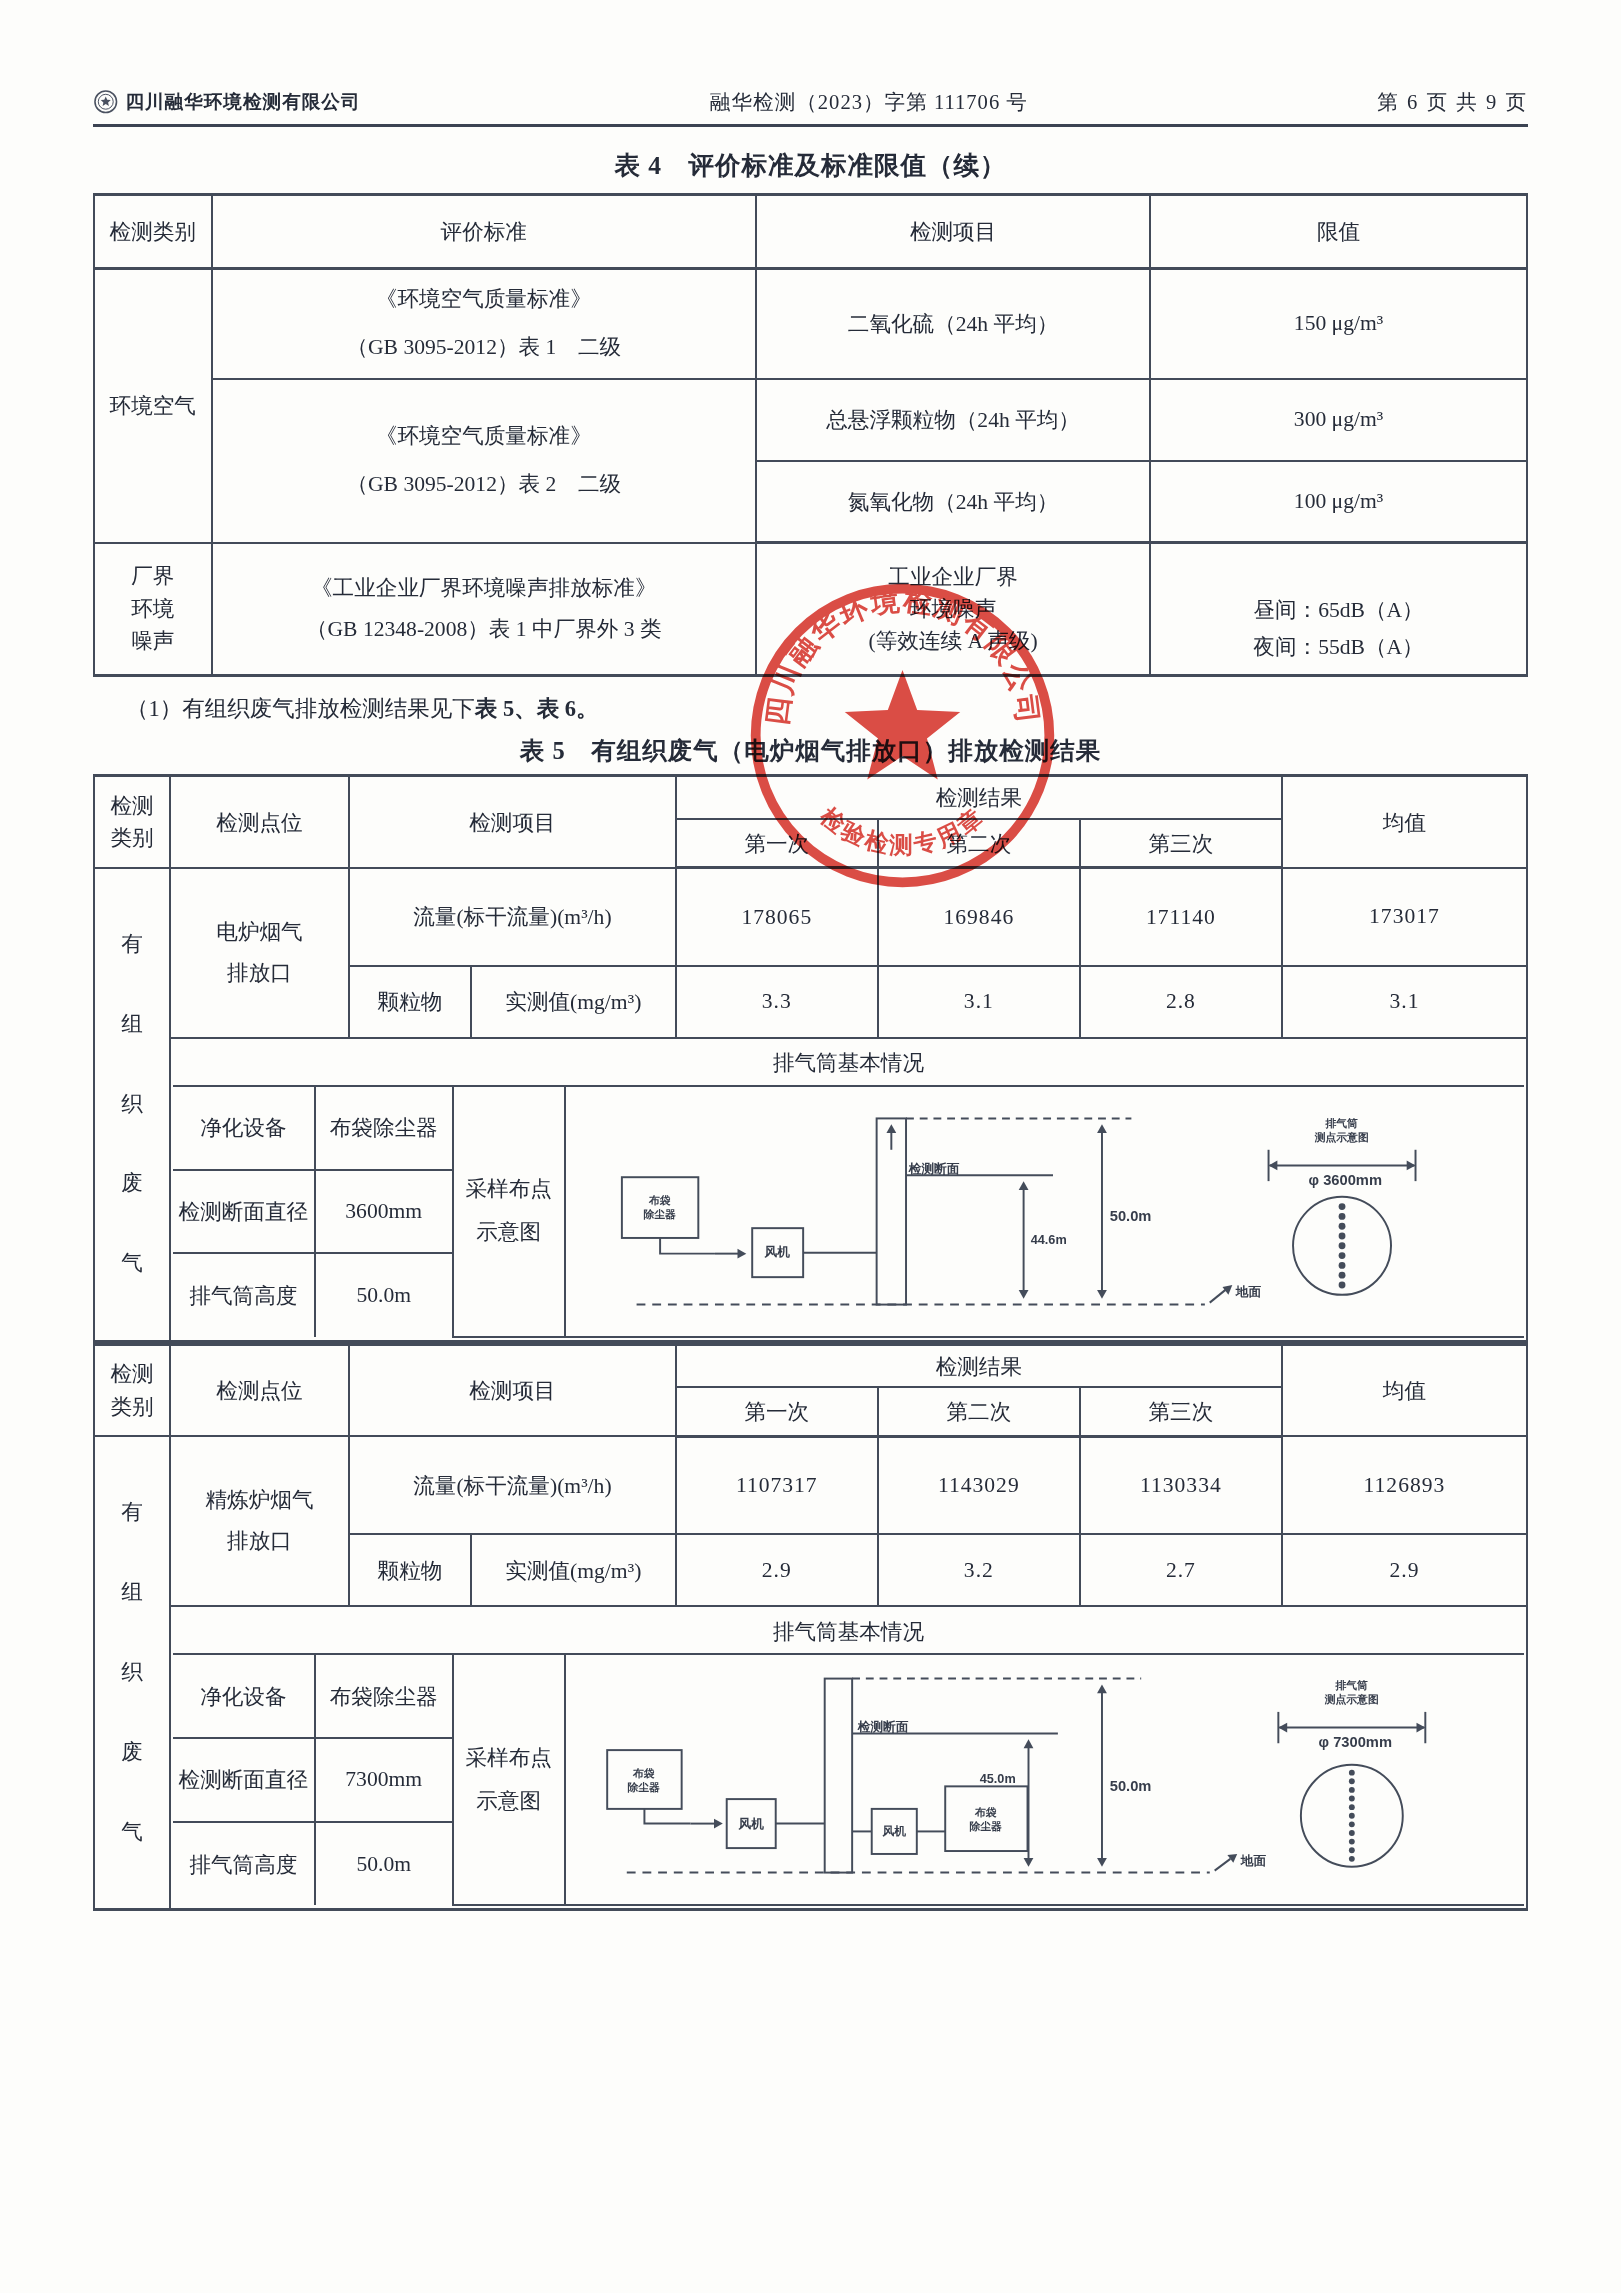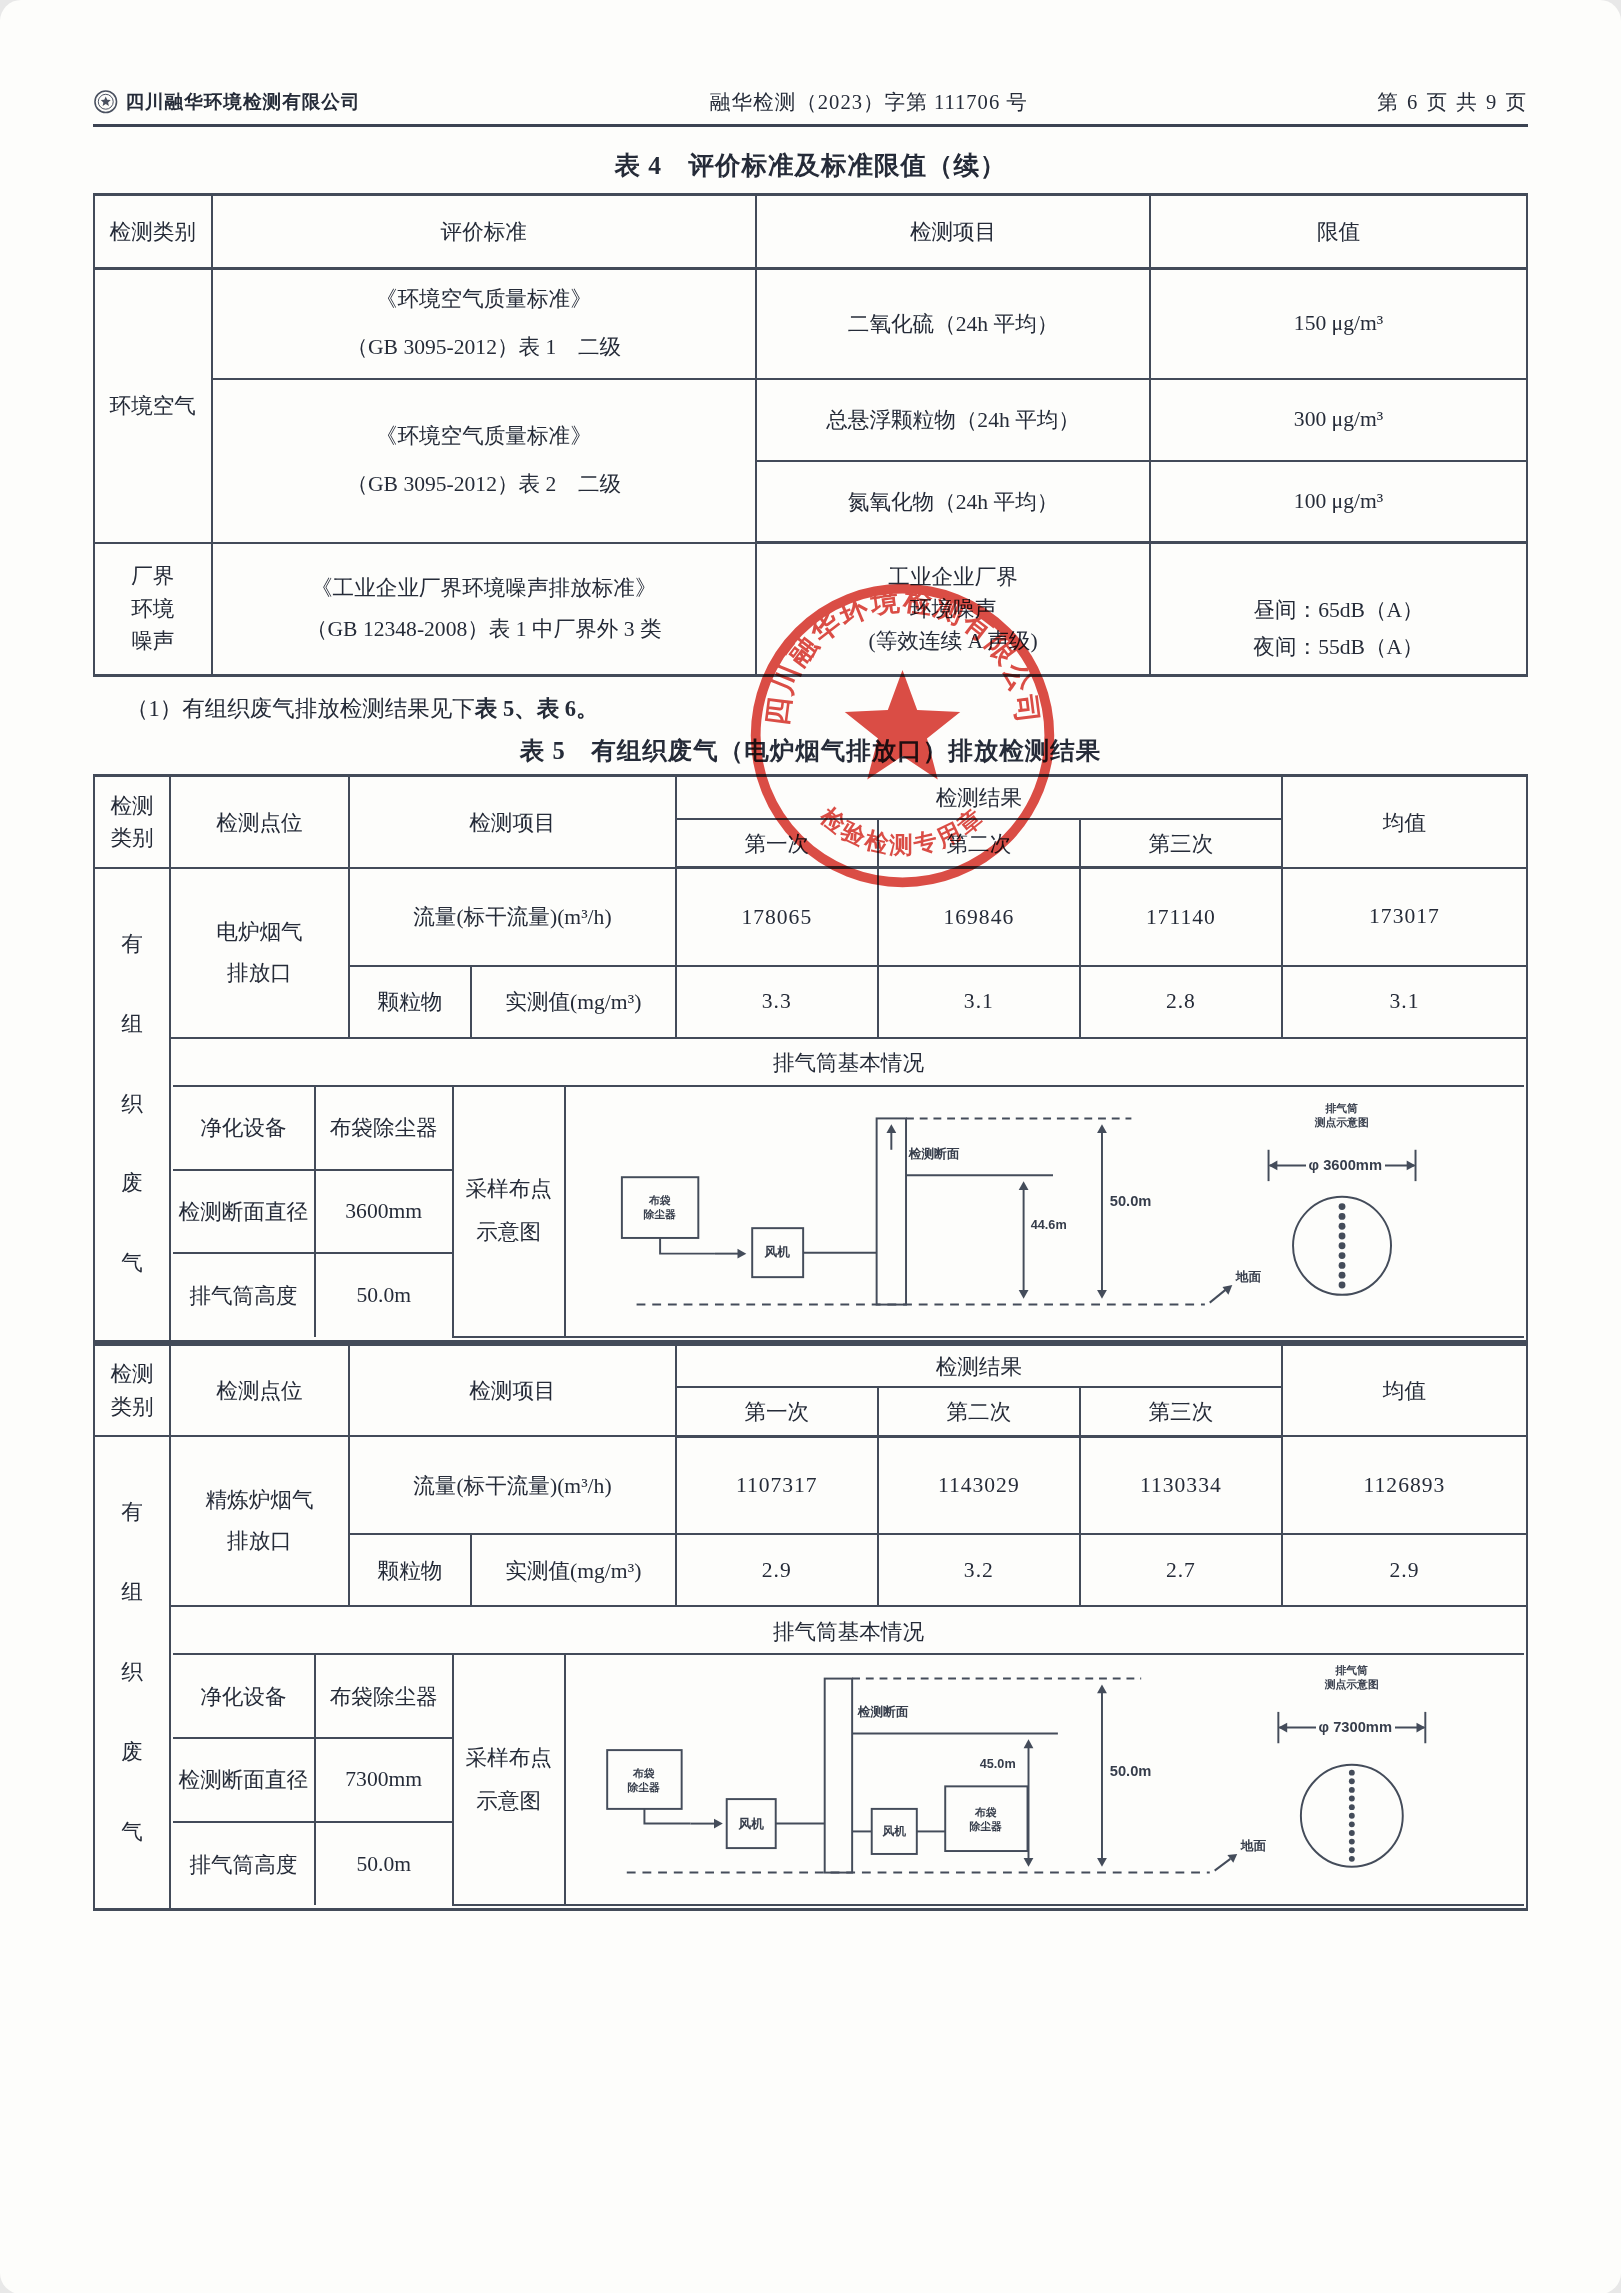--- a/index.html
+++ b/index.html
@@ -1,18 +1,18 @@
 <!DOCTYPE html>
 <html><head>
 <meta charset="utf-8">
 <style>
   html,body{margin:0;padding:0;background:#e8e8e8;}
   .page{position:relative;width:1621px;height:2294px;margin:0 auto;background:#fdfdfb;
         font-family:"Liberation Serif","DejaVu Serif",serif;color:#252b38;
-        box-sizing:border-box;padding:88px 93px 0 93px;overflow:hidden;border-radius:21px;}
+        box-sizing:border-box;padding:88px 93px 0 93px;overflow:hidden;}
   
   .hdr{display:flex;justify-content:space-between;align-items:center;
        border-bottom:3.9px solid #3c4352;padding-bottom:7.8px;}
   .hdr-left{display:flex;align-items:center;gap:6.9px;font-size:18.6px;font-weight:bold;letter-spacing:1px;}
   .hdr-center{font-size:20.6px;letter-spacing:1px;}
   .hdr-right{font-size:20.6px;letter-spacing:2px;}
   
   .t-title{text-align:center;font-weight:bold;font-size:25.5px;letter-spacing:1px;}
   .t4-title{margin:21.6px 0 9.8px 0;}
   .t5-title{margin:9.8px 0 7.8px 0;font-size:24.5px;}
@@ -44,21 +44,21 @@
   table.sub td:first-child{border-left:none;}
   table.sub tr>td:last-child{border-right:none;}
   .h46{height:45px}
   
   .diag{position:relative;width:100%;height:245px;}
   .dsvg{position:absolute;left:0;top:0;}
   .dbox{position:absolute;display:flex;align-items:center;justify-content:center;
         font-size:10.8px;font-weight:bold;white-space:pre-line;line-height:1.3;color:#363d4b;
         font-family:"Liberation Sans","DejaVu Sans",sans-serif;text-align:center;}
   .dlab{position:absolute;font-weight:bold;color:#363d4b;white-space:pre-line;text-align:center;
-        font-family:"Liberation Sans","DejaVu Sans",sans-serif;}
+        font-family:"Liberation Sans","DejaVu Sans",sans-serif;margin-top:15px;}
   .dim15{font-size:14.7px;} .dim13{font-size:12.7px;} .dim11{font-size:10.8px;line-height:1.3;}
   .onwhite{background:#fdfdfb;padding:0 2.9px;}
   
   .stamp{position:absolute;left:741px;top:574px;width:323px;height:323px;
          mix-blend-mode:multiply;opacity:.88;pointer-events:none;}
   .stamp text{fill:#d8342c;font-weight:bold;font-family:"Liberation Serif","DejaVu Serif",serif;}
   
   .footer{position:absolute;left:93px;right:90px;top:2098px;border-top:2.9px solid #4a5160;
           padding-top:6.9px;font-size:16.7px;letter-spacing:0.5px;color:#2c3240;}
 </style>

